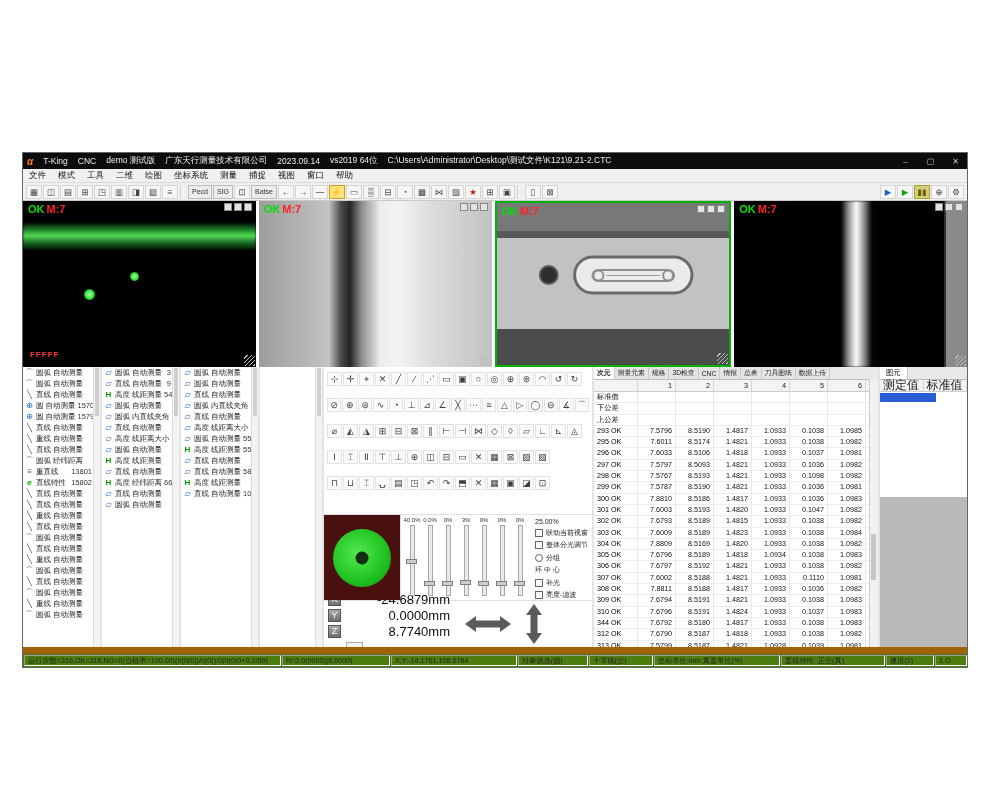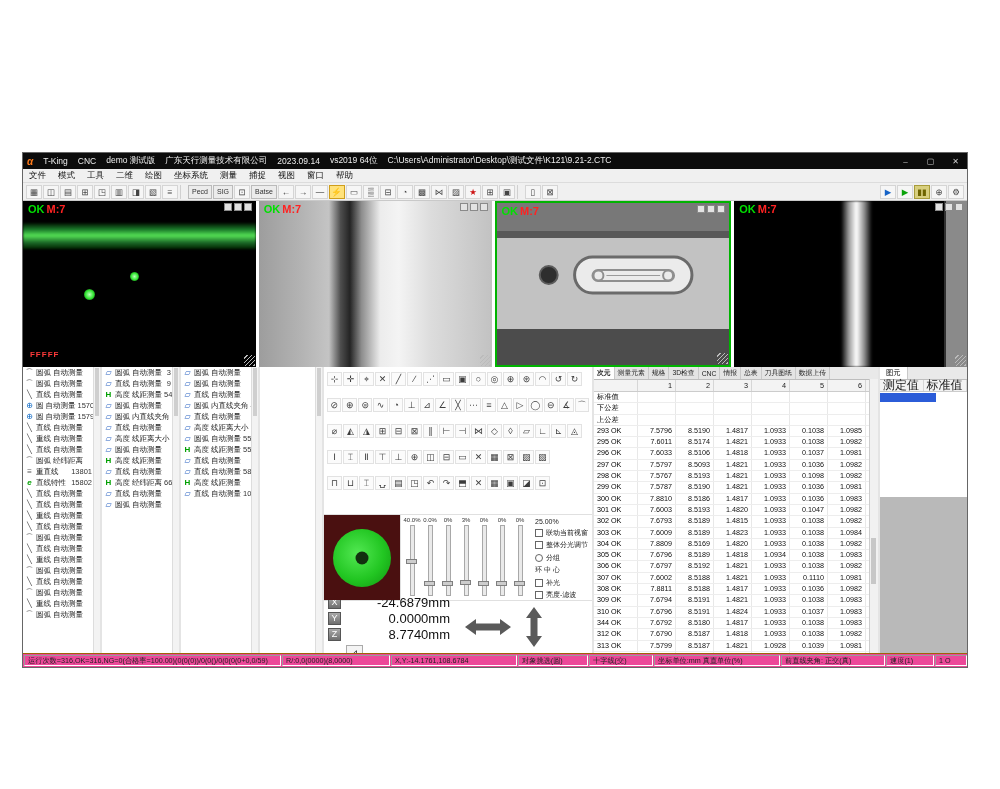--- a/index.html
+++ b/index.html
@@ -114,21 +114,21 @@
   
   .rightpanel{flex:1;background:#fff;position:relative;overflow:hidden;}
   .rp-tabs{height:12px;display:flex;background:#e9e9e9;border-bottom:1px solid #bdbdbd;}
   .rp-tab{font-size:7.3px;padding:0 6px;display:flex;align-items:center;background:#fff;border-right:1px solid #c9c9c9;}
   .rp-head{height:11px;display:flex;border-bottom:1px solid #ccc;background:#f3f3f3;}
   .rp-h{flex:1;font-size:12px;line-height:11px;padding:0 3px;border-right:1px solid #d6d6d6;color:#222;}
   .rp-blue{height:9px;width:56px;background:#2b5cd8;margin-top:1px;}
   .rp-gray{position:absolute;left:0;right:0;top:130px;bottom:0;background:#b9b9b9;}
 
   
-  .statusbar{height:13px;display:flex;background:#ec4899;border-top:1px solid #a16207;flex:none;align-items:stretch;overflow:hidden;}
+  .statusbar{height:13px;display:flex;background:#4d7c0f;border-top:7px solid #a16207;flex:none;align-items:stretch;overflow:hidden;}
   .seg{border:1px solid;border-color:#9a9a9a #fff #fff #9a9a9a;margin:1px 0 1px 1px;padding:0 3px;display:flex;align-items:center;font-size:7.2px;color:#222;white-space:nowrap;overflow:hidden;}
   .seg.flex{flex:1;}
 </style>
 </head>
 <body>
 
 <div class="app">
 
   <div class="titlebar">
     <span class="logo">α</span>
@@ -1031,17 +1031,17 @@
     </div>
   </div>
 
   <div class="statusbar" id="statusbar">
       <span class="seg flex">运行次数=316,OK=316,NG=0(合格率=100.00)(0(0(0))/0(0()/0(0(0(0+0,0/59)</span>
       <span class="seg" style="width: 100px;">R/:0,0(0000)(8,0000)</span>
       <span class="seg" style="width: 118px;">X,Y:-14.1761,108.6784</span>
       <span class="seg" style="width: 62px;">对象挑选(圆)</span>
       <span class="seg" style="width: 56px;">十字线(交)</span>
       <span class="seg" style="width: 118px;">坐标单位:mm 真直单位(%)</span>
-      <span class="seg" style="width: 96px;">前直线夹角: 正交(真)</span>
+      <span class="seg" style="width: 96px;">直线特性: 正交(真)</span>
       <span class="seg" style="width: 40px;">速度(1)</span>
       <span class="seg" style="width: 24px;">1 O</span>
     </div>
 </div>
 
 </body></html>

